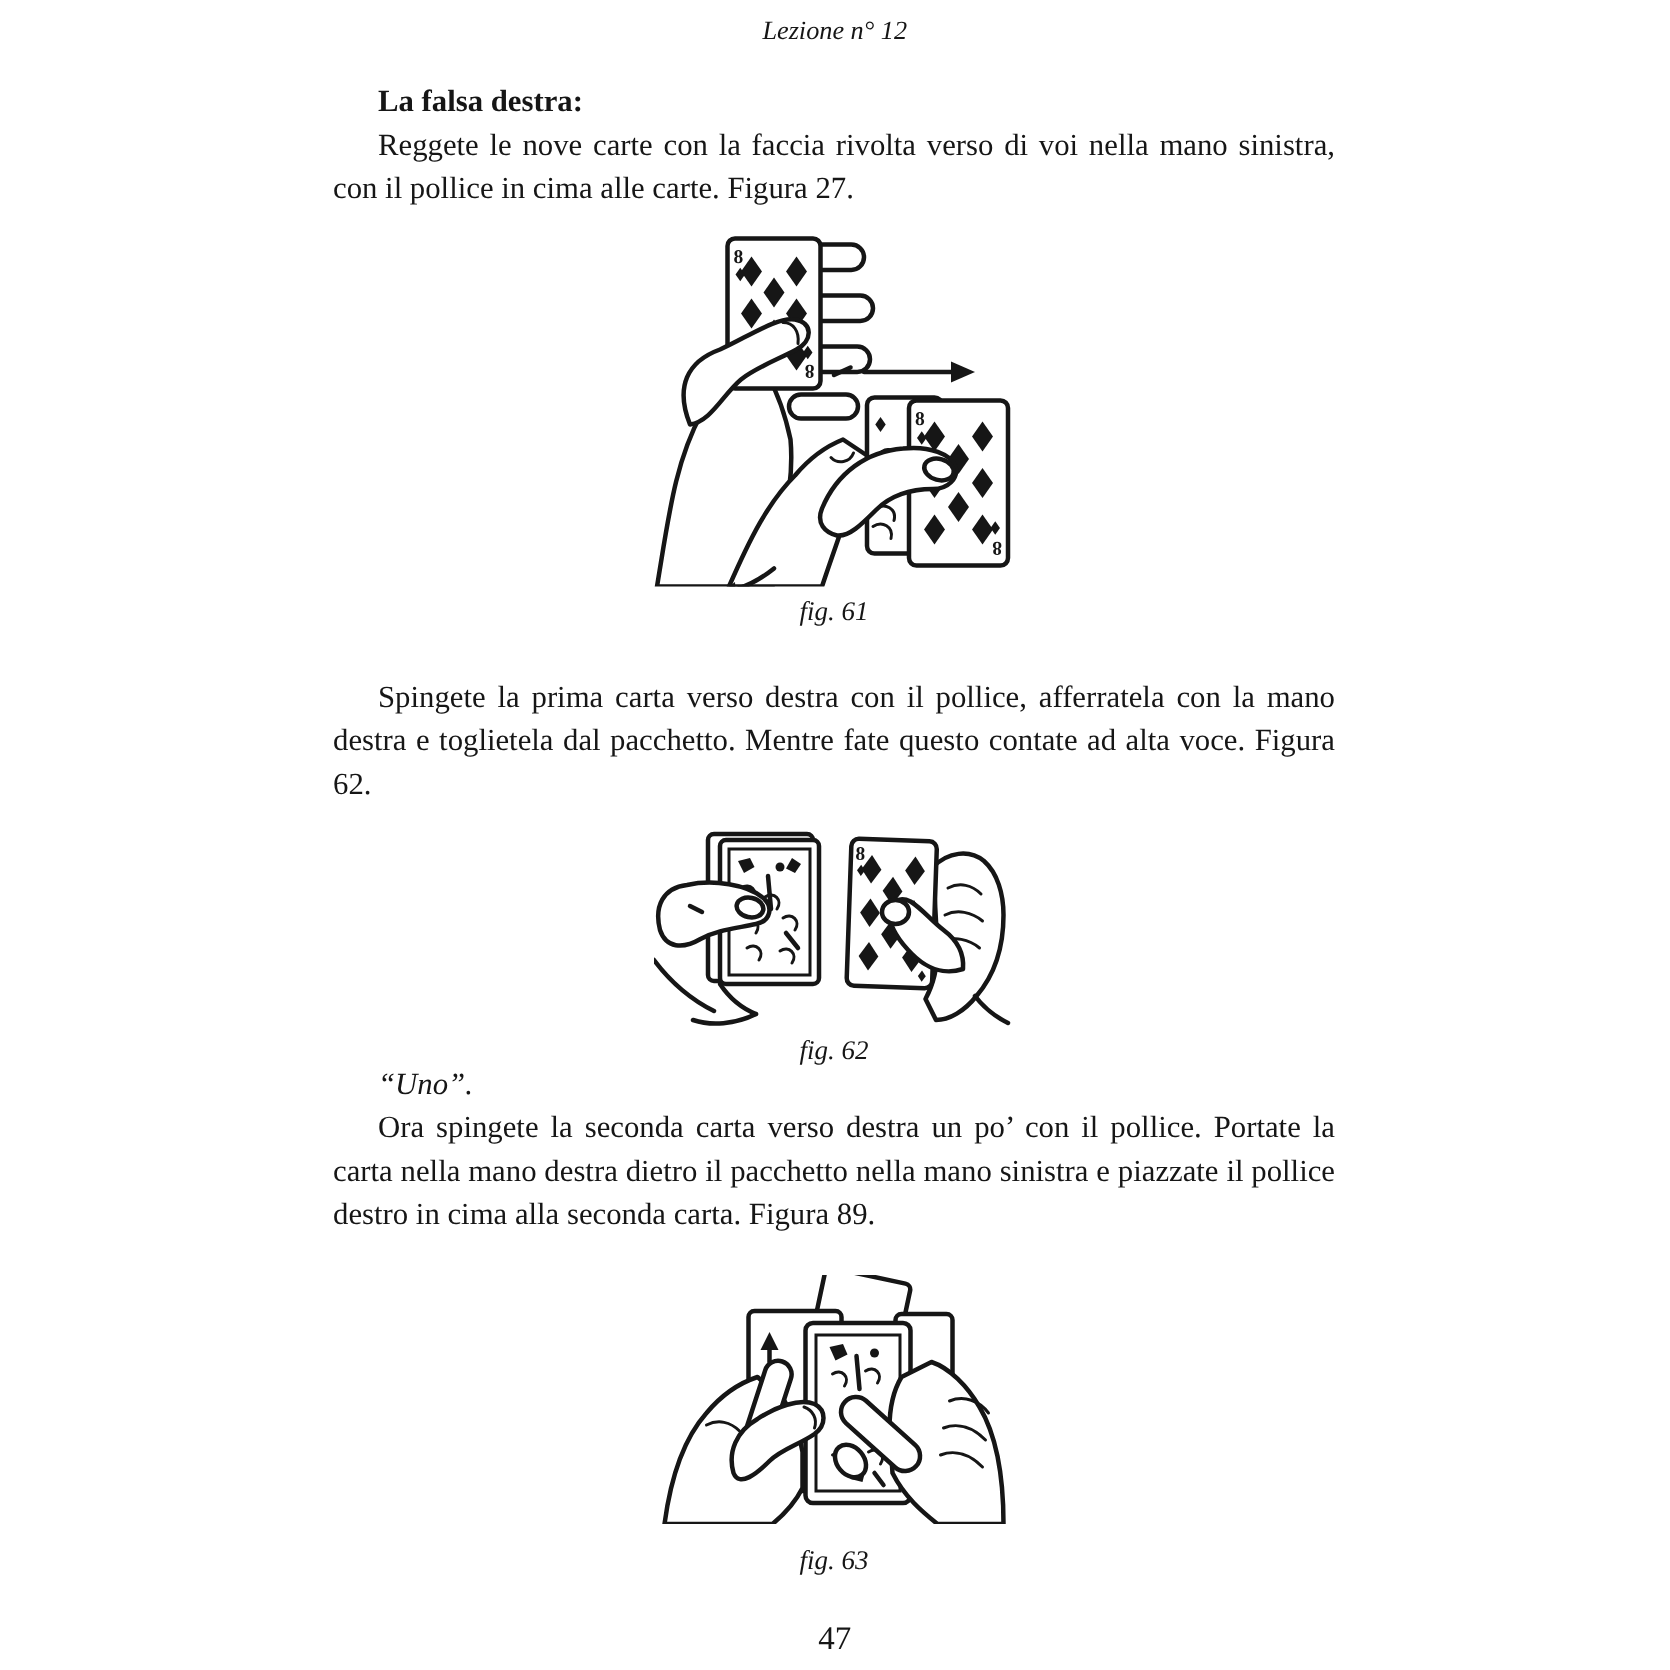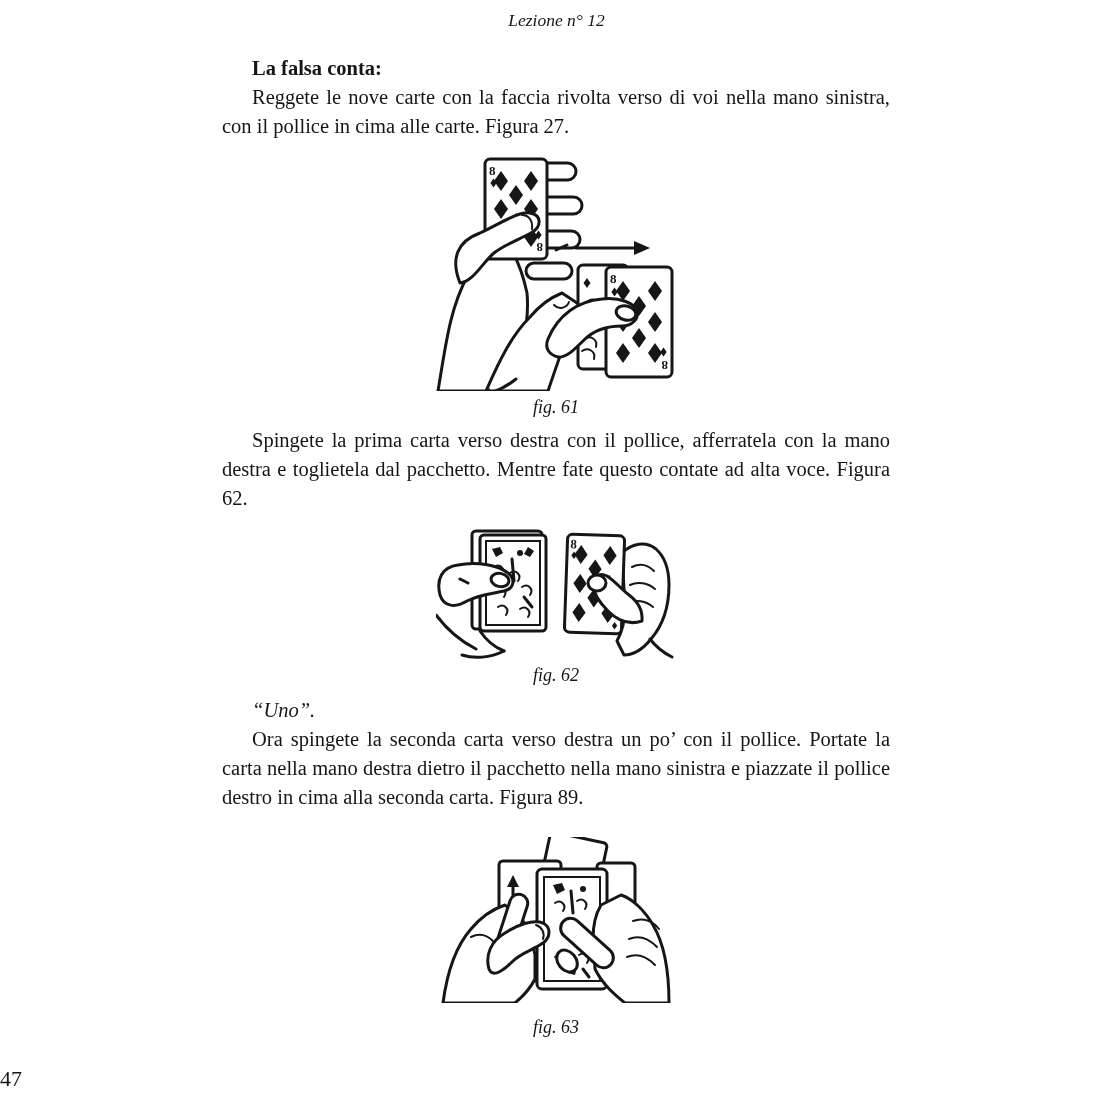--- a/index.html
+++ b/index.html
@@ -21,38 +21,38 @@
     text-align: justify;
     font-size: 20.5px;
     line-height: 29px;
   }
   .section-heading {
     font-weight: bold;
     text-indent: 30px;
     margin-top: 23px;
   }
   .body-para { text-indent: 30px; }
-  .para-2 { margin-top: 10px; }
-  .quote-line { font-style: italic; text-indent: 30px; margin-top: 12px; }
+  .para-2 { margin-top: 35px; }
+  .quote-line { font-style: italic; text-indent: 30px; }
   .figure-block { text-align: center; }
   .fig-61 { margin-top: 12px; }
   .fig-62 { margin-top: 10px; }
   .fig-63 { margin-top: 25px; }
   .figure-block svg { display: block; margin: 0 auto; }
   .fig-caption {
     font-style: italic;
     font-size: 18px;
     line-height: 17px;
     text-align: center;
   }
   .fig-61 .fig-caption { margin-top: 8px; }
   .fig-62 .fig-caption { margin-top: 8px; }
   .fig-63 .fig-caption { margin-top: 16px; }
   .page-number {
-    text-align: left;
+    text-align: center;
     font-size: 22px;
     line-height: 24px;
     margin-top: 31px;
   }
   
   .ink-line { fill: none; stroke: #161616; stroke-width: 3; stroke-linecap: round; stroke-linejoin: round; }
   .ink-thin { fill: none; stroke: #161616; stroke-width: 2; stroke-linecap: round; }
   .skin { fill: #ffffff; stroke: #161616; stroke-width: 3; stroke-linejoin: round; }
   .card { fill: #ffffff; stroke: #161616; stroke-width: 3; }
   .pip { fill: #161616; stroke: none; }
@@ -61,21 +61,21 @@
 </style>
 </head>
 <body>
 
 <div class="page">
 
   <div class="running-header">Lezione n° 12</div>
 
   <div class="text-col">
 
-    <div class="section-heading">La falsa conta:</div>
+    <div class="section-heading">La falsa destra:</div>
     <p class="body-para">Reggete le nove carte con la faccia rivolta verso di voi nella mano sinistra, con il pollice in cima alle carte. Figura 27.</p>
 
     <div class="figure-block fig-61">
       <svg width="252" height="238" viewBox="0 0 252 238" role="img">
         <defs>
           <path id="pip" d="M0,-10 L7,0 L0,10 L-7,0 Z"></path>
         </defs>
 
         <g>
           <path class="skin" d="M 8,238 C 16,190 20,155 38,122 C 46,108 52,98 58,90 L 82,98 C 90,112 94,126 97,140 C 99,162 95,182 91,202 C 88,216 86,227 85,238 Z"></path>

